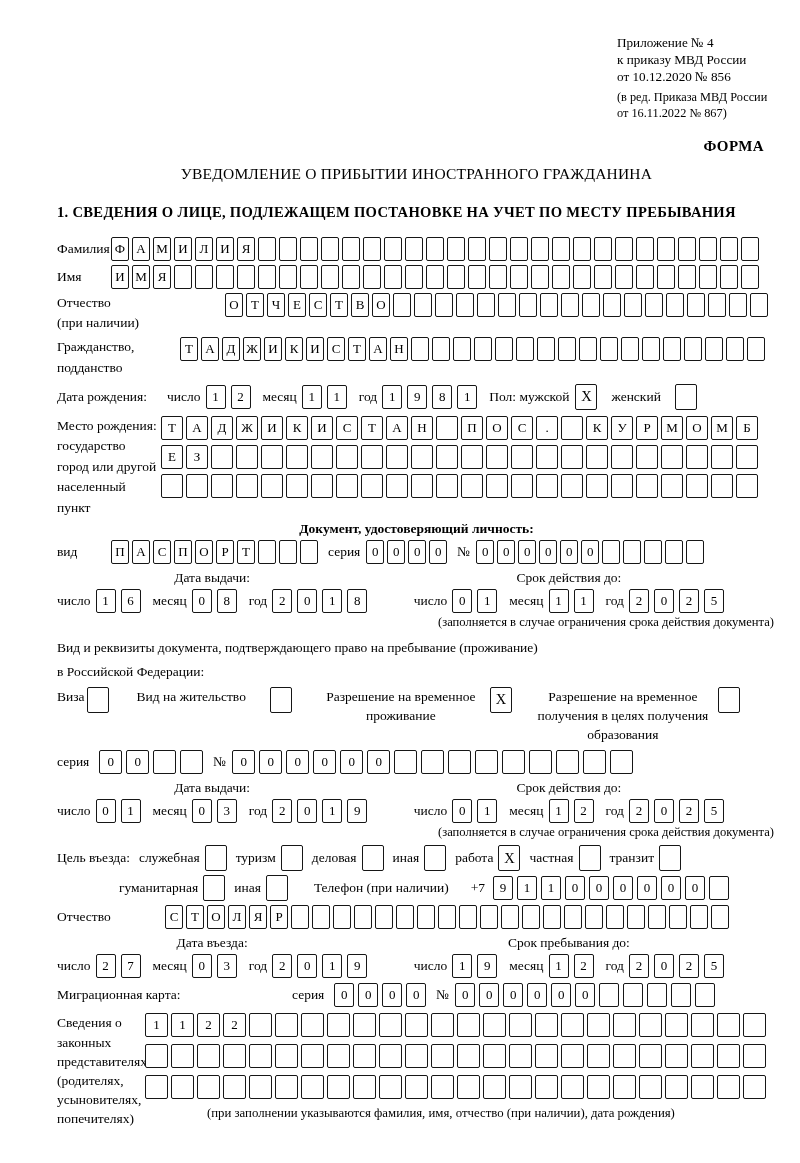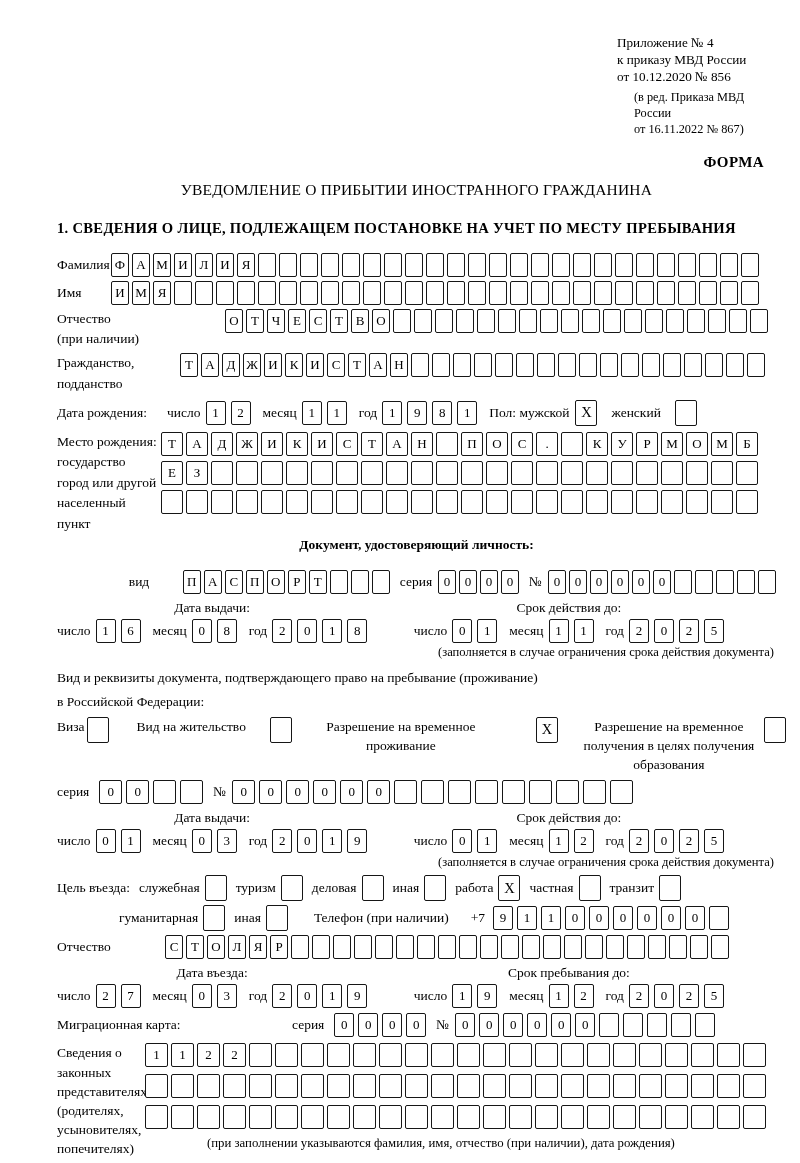--- a/index.html
+++ b/index.html
@@ -4,21 +4,21 @@
 <style>
   html,body{margin:0;padding:0;background:#fff;}
   .page{
     width:800px;height:1163px;background:#fff;color:#000;
     font-family:"Liberation Serif","DejaVu Serif",serif;
     font-size:13.5px;box-sizing:border-box;
     padding:34px 24px 0 57px;overflow:hidden;position:relative;
   }
   
   .appendix{margin-left:560px;line-height:1.3;font-size:13.2px;}
-  .amendment{margin-top:5px;font-size:12.3px;line-height:1.3;margin-left:17px;}
+  .amendment{margin-top:5px;font-size:12.3px;line-height:1.3;}
   .forma{text-align:right;padding-right:12px;font-weight:bold;font-size:15px;margin-top:16px;letter-spacing:.4px;}
   .title{text-align:center;font-weight:normal;font-size:15.5px;line-height:1.45;margin-top:8px;letter-spacing:.2px;}
   .blank{display:inline-block;width:52px;border-bottom:2px solid #222;height:.95em;margin-left:10px;}
   .sec-heading{font-weight:bold;font-size:14.6px;margin-top:18px;letter-spacing:.3px;white-space:nowrap;}
   
   .frow{display:flex;align-items:flex-start;margin-top:4px;}
   .frow.vcenter{align-items:center;}
   .flabel{flex-shrink:0;line-height:1.5;}
   .lw54{width:54px;}.lw168{width:168px;}.lw123{width:123px;}.lw108{width:108px;}.lw104{width:104px;}.lw235{width:235px;}
   .mt16{margin-top:16px;}.mt6{margin-top:6px;}
@@ -347,21 +347,21 @@
           <span class="cell"></span>
           <span class="cell"></span>
           <span class="cell"></span>
           <span class="cell"></span>
         </div>
     </div>
   </div>
 
   <div style="text-align:center;font-weight:bold;margin-top:3px;">Документ, удостоверяющий личность:</div>
 
-  <div class="frow vcenter" style="margin-top:17px;justify-content:flex-end;">
+  <div class="frow vcenter" style="margin-top:3px;">
     <div class="flabel lw54">вид</div>
     <div class="cellrow">
         <span class="cell">П</span>
         <span class="cell">А</span>
         <span class="cell">С</span>
         <span class="cell">П</span>
         <span class="cell">О</span>
         <span class="cell">Р</span>
         <span class="cell">Т</span>
         <span class="cell"></span>
@@ -446,21 +446,21 @@
 
   <div class="opts">
     <div class="opt">
       <span class="optlabel" style="margin-right:2px;">Виза</span>
       <span class="cb"></span>
     </div>
     <div class="opt" style="margin-left:28px;">
       <span class="optlabel">Вид на жительство</span>
       <span class="cb" style="margin-left:18px;"></span>
     </div>
-    <div class="opt" style="margin-left:26px;gap:46px;">
+    <div class="opt" style="margin-left:26px;">
       <span class="optlabel wrapc ow166">Разрешение на временное проживание</span>
       <span class="cb">X</span>
     </div>
     <div class="opt" style="margin-left:22px;">
       <span class="optlabel wrapc ow180">Разрешение на временное получения в целях получения образования</span>
       <span class="cb"></span>
     </div>
   </div>
 
   <div class="frow vcenter" style="margin-top:6px;">

